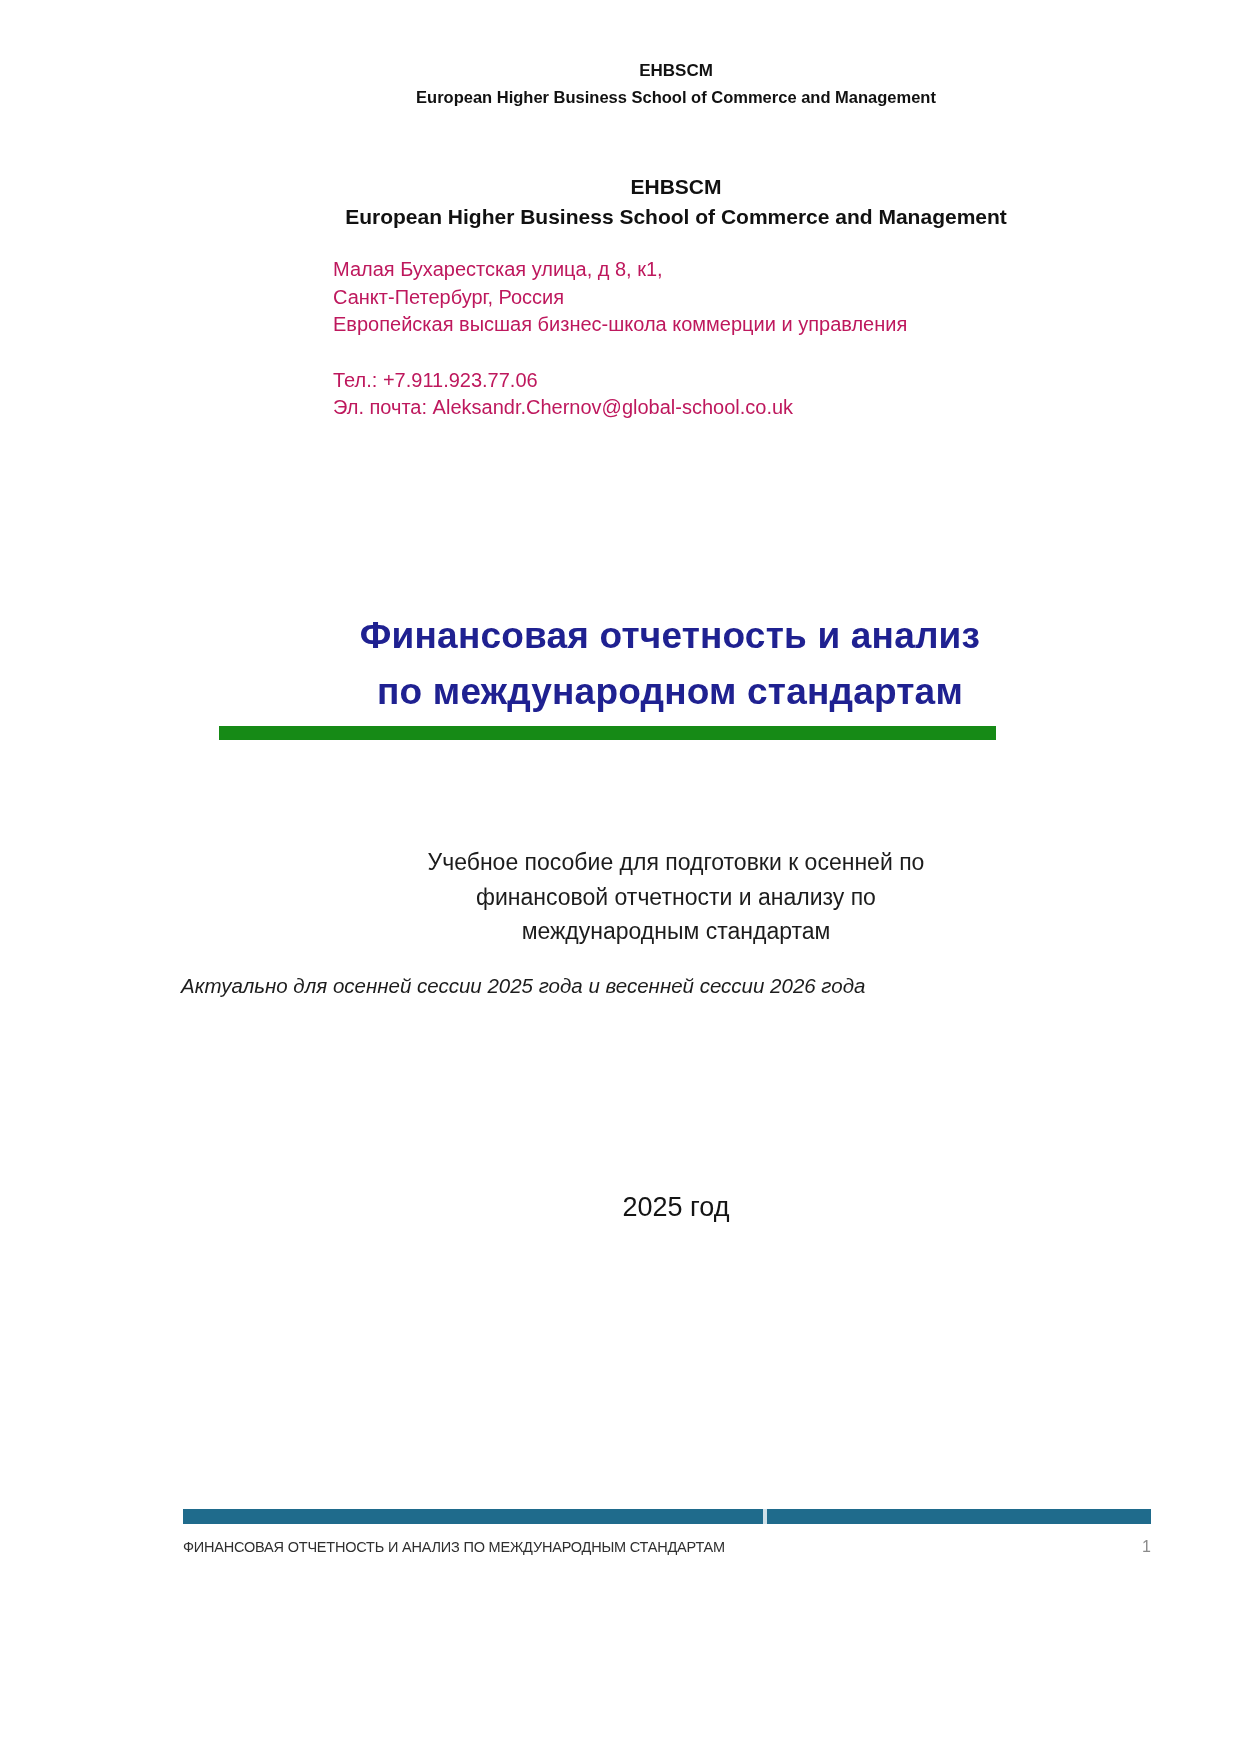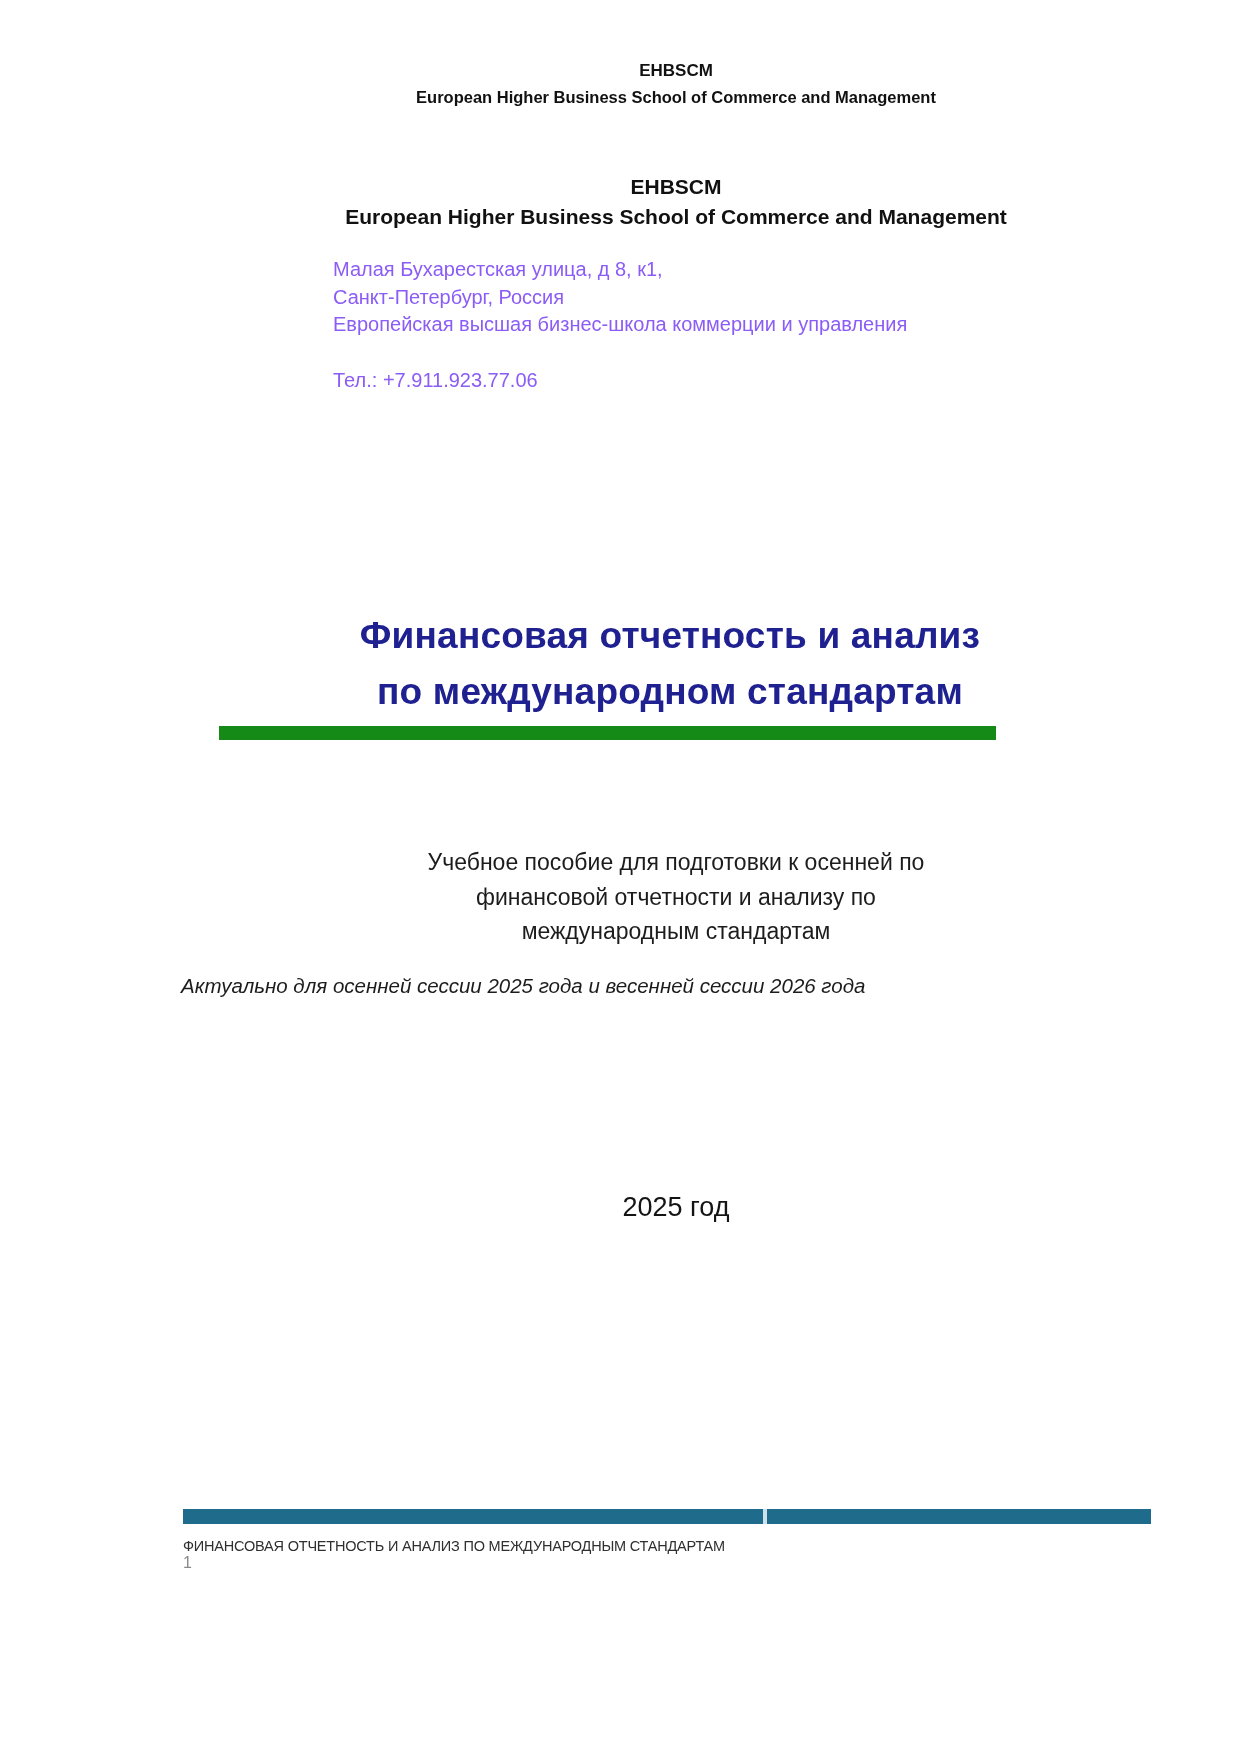--- a/index.html
+++ b/index.html
@@ -44,21 +44,21 @@
   .school-head .sch-abbr{
     font-size:21px;font-weight:bold;line-height:30px;color:#111;
   }
   .school-head .sch-name{
     font-size:21px;font-weight:bold;line-height:30px;color:#111;
   }
   
   .contacts{
     position:absolute;
     top:256px;left:287px;width:760px;
-    font-size:20px;line-height:27.5px;color:#8b5cf6;
+    font-size:20px;line-height:27.5px;color:#be185d;
   }
   .contacts .gap{height:28px;}
   
   .doc-title{
     position:absolute;
     top:608px;left:17px;width:1214px;
     text-align:center;
     color:var(--title-blue,#1f2191);
     font-size:37px;font-weight:bold;line-height:56px;
     letter-spacing:0.2px;
@@ -99,21 +99,21 @@
   .footer-bar .seg-gap{
     width:4px;height:100%;background:#cfe0e8;
   }
   .footer-bar .seg-right{
     flex:1;height:100%;
     background:var(--footer-bar-teal,#1f6b8c);
   }
   .footer-row{
     position:absolute;
     top:1538px;left:137px;width:968px;
-    display:flex;justify-content:space-between;align-items:baseline;flex-direction:column;
+    display:flex;justify-content:space-between;align-items:baseline;
   }
   .footer-title{
     font-size:14.5px;
     font-stretch:condensed;
     letter-spacing:-0.2px;
     color:var(--footer-text,#2f2f2f);
   }
   .footer-pagenum{
     font-size:16px;
     color:var(--page-number-gray,#8a8a8a);
@@ -133,20 +133,21 @@
     <div class="sch-abbr">EHBSCM</div>
     <div class="sch-name">European Higher Business School of Commerce and Management</div>
   </section>
 
   <section class="contacts">
     <div>Малая Бухарестская улица, д 8, к1,</div>
     <div>Санкт-Петербург, Россия</div>
     <div>Европейская высшая бизнес-школа коммерции и управления</div>
     <div class="gap"></div>
     <div>Тел.: +7.911.923.77.06</div>
+    <div>Эл. почта: Aleksandr.Chernov@global-school.co.uk</div>
   </section>
 
   <h1 class="doc-title">
     <span>Финансовая отчетность и анализ</span><br>
     <span>по международном стандартам</span>
   </h1>
 
   <div class="title-rule"></div>
 
   <section class="doc-subtitle">

